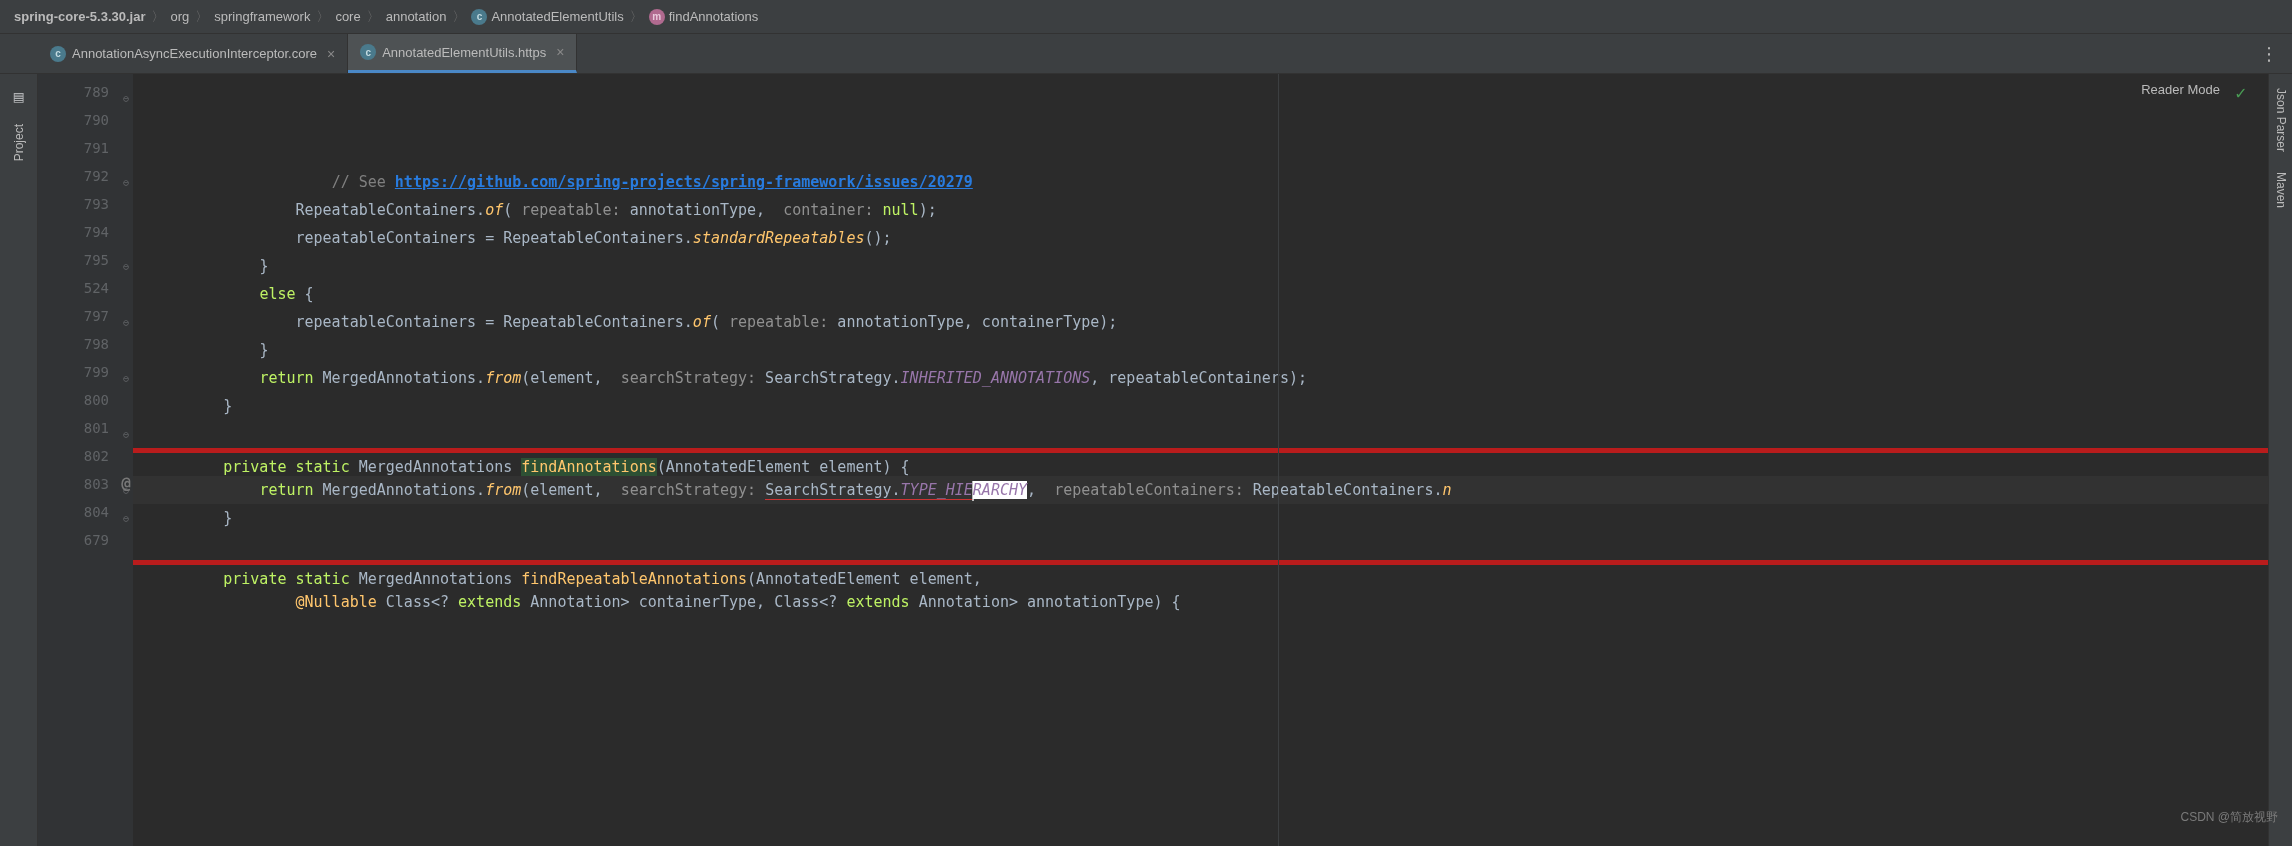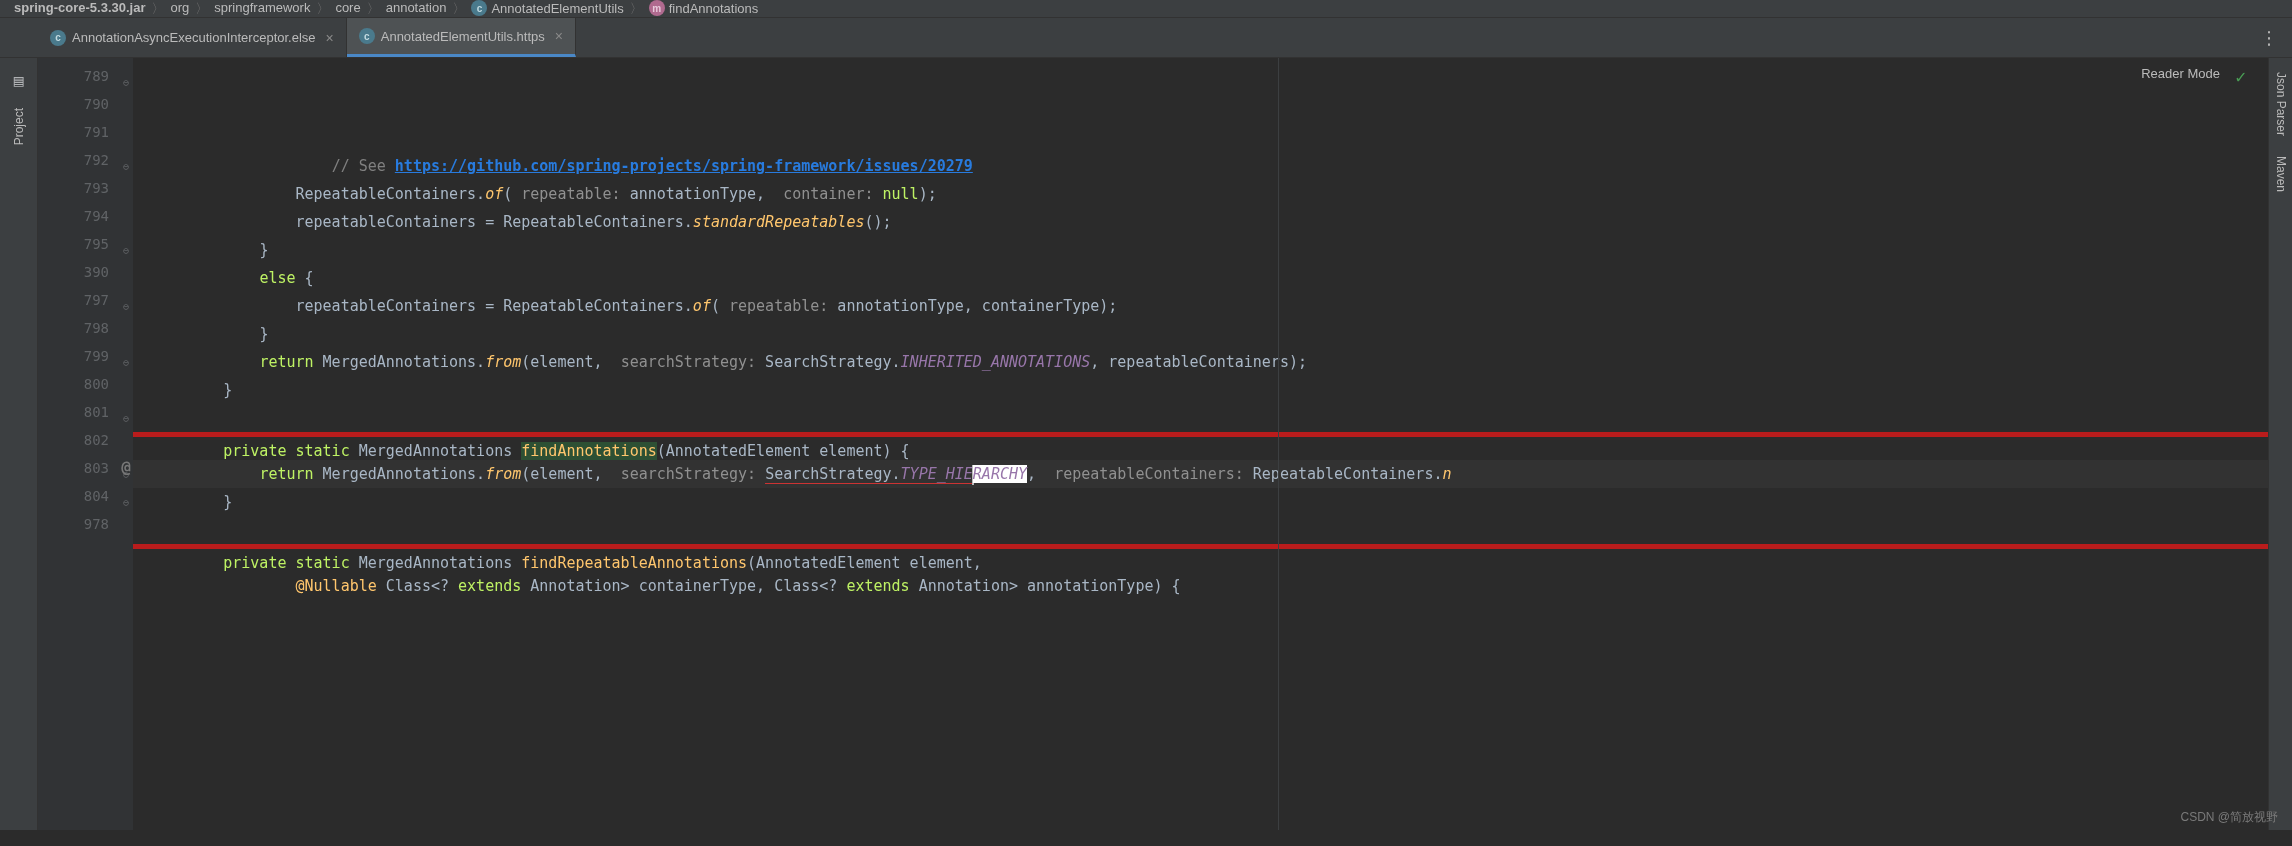--- a/index.html
+++ b/index.html
@@ -7,22 +7,22 @@
   background: #2b2b2b;
   font-family: 'Menlo', 'Consolas', monospace;
   font-size: 14px;
   color: #a9b7c6;
   overflow: hidden;
   width: 2292px;
   height: 846px;
 }
 .breadcrumb {
   display: flex;
-  align-items: flex-start;
-  height: 18px;
+  align-items: center;
+  height: 34px;
   padding: 0 10px;
   background: #3c3f41;
   border-bottom: 1px solid #323232;
   font-family: -apple-system, sans-serif;
   font-size: 13px;
   color: #bbbbbb;
 }
 .breadcrumb .crumb {
   display: flex;
   align-items: center;
@@ -276,21 +276,21 @@
     <span class="sep">〉</span>
     <span class="crumb">
       <span class="crumb-icon ic-method">m</span>
       <span>findAnnotations</span>
     </span>
   </div>
 
 <div class="tabbar" id="tabbar">
 <div class="tab">
       <span class="file-icon">c</span>
-      <span>AnnotationAsyncExecutionInterceptor.else</span>
+      <span>AnnotationAsyncExecutionInterceptor.core</span>
       <span class="close">×</span>
     </div>
     <div class="tab active">
       <span class="file-icon">c</span>
       <span>AnnotatedElementUtils.https</span>
       <span class="close">×</span>
     </div>
     <div class="spacer"></div>
     <div class="more">⋮</div>
   </div>
@@ -303,30 +303,30 @@
 
   <div class="editor">
     <div class="gutter" id="gutter">
         <div class="ln">789<span class="fold">⊖</span></div>
         <div class="ln">790</div>
         <div class="ln">791</div>
         <div class="ln">792<span class="fold">⊖</span></div>
         <div class="ln">793</div>
         <div class="ln">794</div>
         <div class="ln">795<span class="fold">⊖</span></div>
-        <div class="ln">390</div>
+        <div class="ln">524</div>
         <div class="ln">797<span class="fold">⊖</span></div>
         <div class="ln">798</div>
         <div class="ln">799<span class="fold">⊖</span></div>
         <div class="ln">800</div>
         <div class="ln">801<span class="fold">⊖</span></div>
         <div class="ln">802</div>
         <div class="ln">803<span class="fold">⊖</span><span class="at-mark">@</span></div>
         <div class="ln">804<span class="fold">⊖</span></div>
-        <div class="ln">978</div>
+        <div class="ln">679</div>
       </div>
     <div class="code" id="codearea">
       <div class="margin-line"></div>
       <div class="reader-mode">Reader Mode</div>
       <div class="check-icon">✓</div>
     <div class="line"><span>                    </span><span class="c-comment">// See </span><span class="c-comment c-link">https://github.com/spring-projects/spring-framework/issues/20279</span></div><div class="line"><span>                </span><span class="">RepeatableContainers.</span><span class="c-call c-italic">of</span><span class="">( </span><span class="c-param">repeatable:</span><span class=""> annotationType,  </span><span class="c-param">container:</span><span class=""> </span><span class="c-kw">null</span><span class="">);</span></div><div class="line"><span>                </span><span class="">repeatableContainers = RepeatableContainers.</span><span class="c-call c-italic">standardRepeatables</span><span class="">();</span></div><div class="line"><span>            </span><span class="">}</span></div><div class="line"><span>            </span><span class="c-kw">else</span><span class=""> {</span></div><div class="line"><span>                </span><span class="">repeatableContainers = RepeatableContainers.</span><span class="c-call c-italic">of</span><span class="">( </span><span class="c-param">repeatable:</span><span class=""> annotationType, containerType);</span></div><div class="line"><span>            </span><span class="">}</span></div><div class="line"><span>            </span><span class="c-kw">return</span><span class=""> MergedAnnotations.</span><span class="c-call c-italic">from</span><span class="">(element,  </span><span class="c-param">searchStrategy:</span><span class=""> SearchStrategy.</span><span class="c-field">INHERITED_ANNOTATIONS</span><span class="">, repeatableContainers);</span></div><div class="line"><span>        </span><span class="">}</span></div><div class="line"><span></span><span class=""></span></div><div class="line method-sep"><span>        </span><span class="c-kw">private static</span><span class=""> MergedAnnotations </span><span class="c-call c-hl-green">findAnnotations</span><span class="">(AnnotatedElement element) {</span></div><div class="line hl-line"><span>            </span><span class="c-kw">return</span><span class=""> MergedAnnotations.</span><span class="c-call c-italic">from</span><span class="">(element,  </span><span class="c-param">searchStrategy:</span><span class=""> </span><span class="underline-red">SearchStrategy.</span><span class="c-italic-type underline-red">TYPE_HIE</span><span class="cursor-caret"></span><span class="c-italic-type c-hl-cursor">RARCHY</span><span class="">,  </span><span class="c-param">repeatableContainers:</span><span class=""> RepeatableContainers.</span><span class="c-call c-italic">n</span></div><div class="line"><span>        </span><span class="">}</span></div><div class="line"><span></span><span class=""></span></div><div class="line method-sep"><span>        </span><span class="c-kw">private static</span><span class=""> MergedAnnotations </span><span class="c-call">findRepeatableAnnotations</span><span class="">(AnnotatedElement element,</span></div><div class="line"><span>                </span><span class="c-call">@Nullable</span><span class=""> Class&lt;? </span><span class="c-kw">extends</span><span class=""> Annotation&gt; containerType, Class&lt;? </span><span class="c-kw">extends</span><span class=""> Annotation&gt; annotationType) {</span></div><div class="line"><span></span><span class=""></span></div></div>
   </div>
 
   <div class="toolwindow-right" id="twright">
       <div class="tw-label-r">Json Parser</div>

